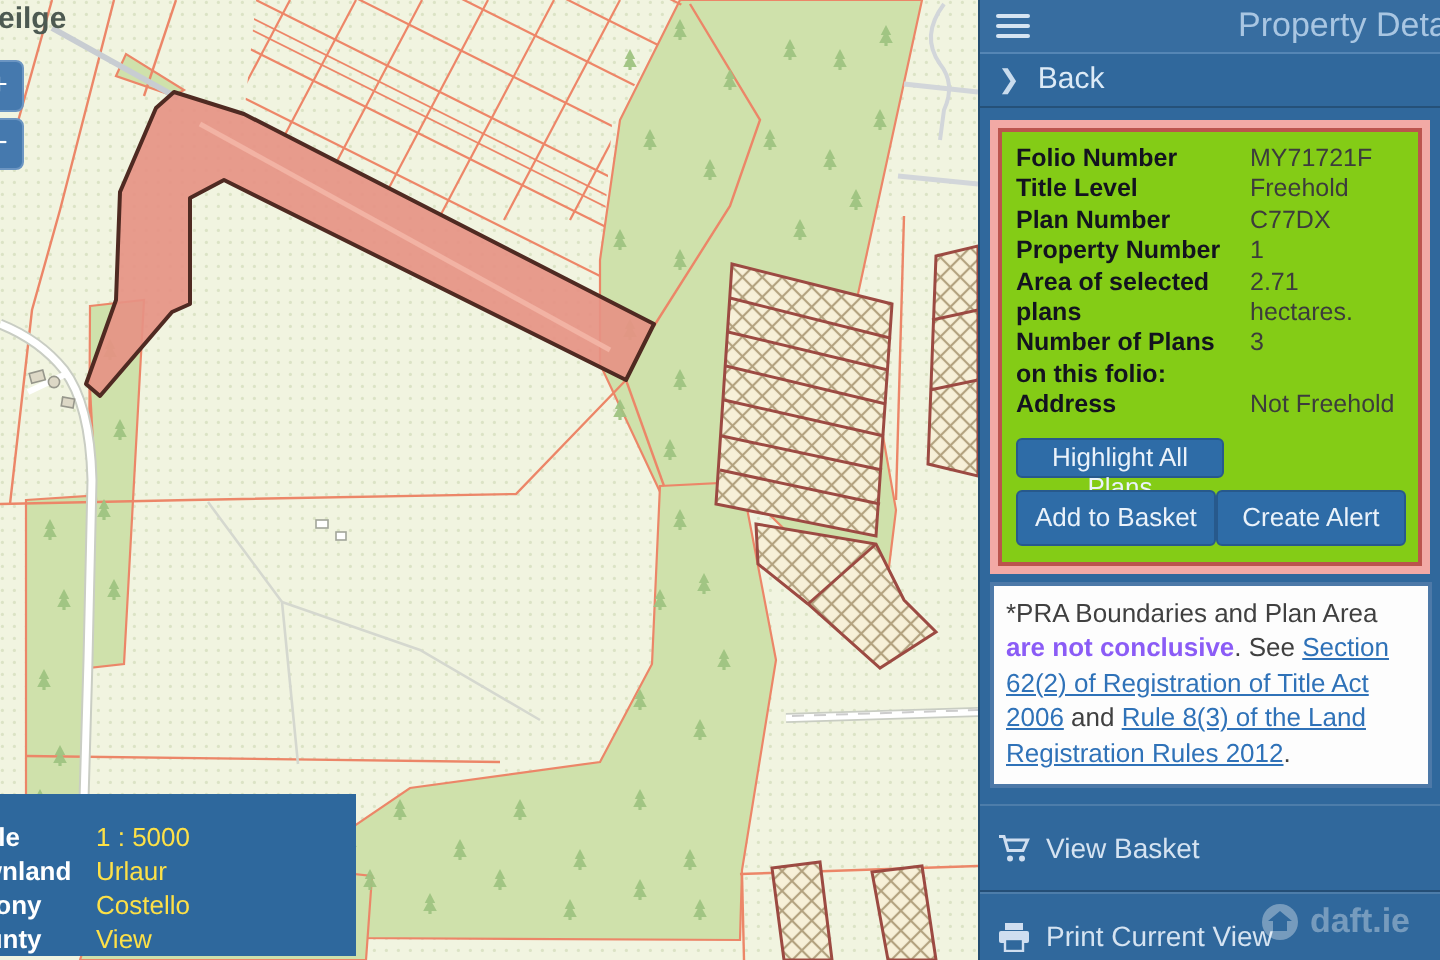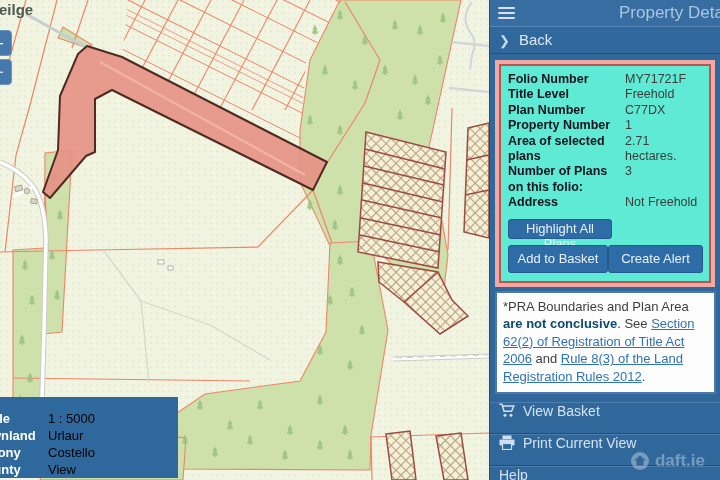--- a/index.html
+++ b/index.html
@@ -14,57 +14,57 @@
   .zoom-btn { position: absolute; left: -13px; width: 25px; height: 26px; background: #4579ae;
               border: 1px solid #6b95c2; border-radius: 4px; color: #fff; font-size: 15px;
               text-align: center; line-height: 24px; cursor: pointer; }
   .zoom-in  { top: 30px; }
   .zoom-out { top: 59px; }
 
   .map-info-box { position: absolute; left: -36px; top: 397px; width: 214px; height: 81px;
                   background: #2e689d; padding: 13px 0 0 12px; color: #fff; }
   .mi-row   { display: flex; height: 17px; font-size: 13px; line-height: 17px; }
   .mi-label { width: 72px; flex: none; font-weight: bold; color: #ffffff; }
-  .mi-value { color: #000000; }
+  .mi-value { color: #fde047; }
 
   
   .panel { position: absolute; left: 489px; top: 0; width: 231px; height: 480px;
            background: #30689c; border-left: 1px solid rgba(0,0,0,.28); }
   .p-header { position: relative; height: 27px; background: #376da0;
               border-bottom: 1px solid #5586b5; overflow: hidden; }
   .hamburger { position: absolute; left: 8px; top: 7px; width: 17px; cursor: pointer; }
   .hamburger span { display: block; height: 2px; background: #d6e4f2; margin-bottom: 3px; border-radius: 1px; }
   .p-title { position: absolute; left: 129px; top: 3px; font-size: 17px; color: #a9c6e2; white-space: nowrap; }
 
   .back-row { height: 27px; line-height: 26px; padding-left: 9px; color: #dceaf6; font-size: 15px;
               border-bottom: 1px solid rgba(0,0,0,.22); cursor: pointer; }
   .back-chev { display: inline-block; margin-right: 9px; font-size: 13px; color: #c9dcee; }
 
   .prop-box   { margin: 6px 5px 0 5px; background: #f2a9a5; padding: 4px; }
-  .prop-inner { background: #5eead4; border: 2px solid #bb544d; padding: 6px 6px 8px 7px; }
+  .prop-inner { background: #84cc16; border: 2px solid #bb544d; padding: 6px 6px 8px 7px; }
   .pr-row   { display: flex; font-size: 12.5px; line-height: 15.4px; }
   .pr-label { width: 117px; flex: none; font-weight: bold; color: #13131f; padding-right: 4px; }
   .pr-value { color: #3c3c3c; }
 
   .hl-btn { display: block; margin-top: 8px; width: 104px; height: 20px; background: #2e6ca7;
             color: #eaf2fa; font-size: 13px; border: 1px solid #27598c; border-radius: 3px;
             font-family: inherit; cursor: pointer; }
   .btn-row { display: flex; justify-content: space-between; margin-top: 6px; }
   .btn-row button { height: 28px; background: #2e6ca7; color: #eaf2fa; font-size: 13px;
                     border: 1px solid #27598c; border-radius: 3px; font-family: inherit; cursor: pointer; }
   .add-btn   { width: 102px; }
   .alert-btn { width: 97px; }
 
   .disclaimer { margin: 4px 4px 0 5px; background: #fdfdfd; border: 2px solid #4d79a8;
                 padding: 5px 6px 7px 6px; font-size: 13px; line-height: 17.5px; color: #404040; }
-  .disclaimer .b   { font-weight: bold; color: #0c4a6e; }
+  .disclaimer .b   { font-weight: bold; color: #8b5cf6; }
   .disclaimer .lnk { color: #2f72b8; text-decoration: underline; cursor: pointer; }
 
   .menu { margin-top: 8px; }
-  .menu-row { height: 32px; display: flex; align-items: flex-start; padding-left: 9px; color: #d5e3f1;
+  .menu-row { height: 44px; display: flex; align-items: center; padding-left: 9px; color: #d5e3f1;
               font-size: 14px; border-top: 1px solid rgba(255,255,255,.14);
               border-bottom: 1px solid rgba(0,0,0,.24); cursor: pointer; }
   .menu-icon { width: 16px; height: 15px; margin-right: 8px; flex: none; }
 
   .watermark { position: absolute; right: 15px; bottom: 9px; display: flex; align-items: center;
                gap: 5px; color: rgba(255,255,255,.34); font-size: 17px; font-weight: bold; text-align: center; }
 </style>
 </head>
 <body>
 

